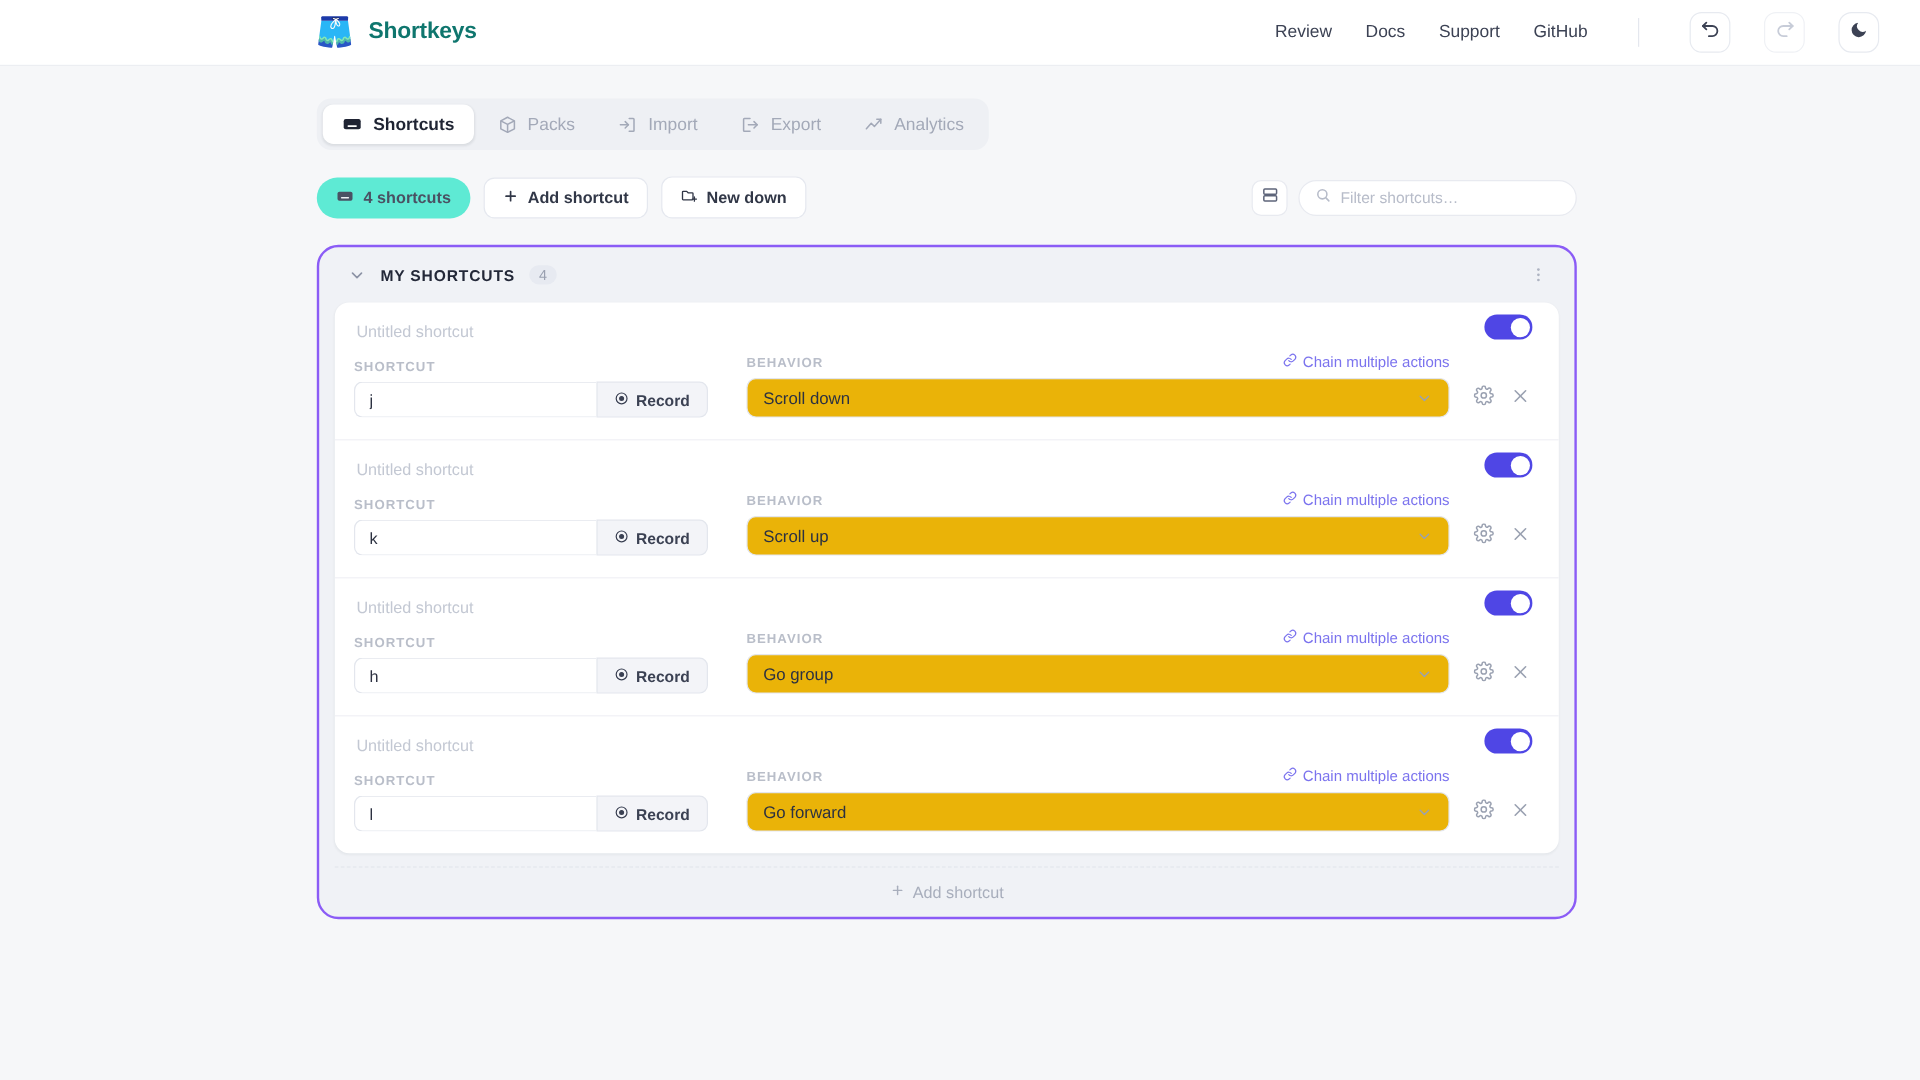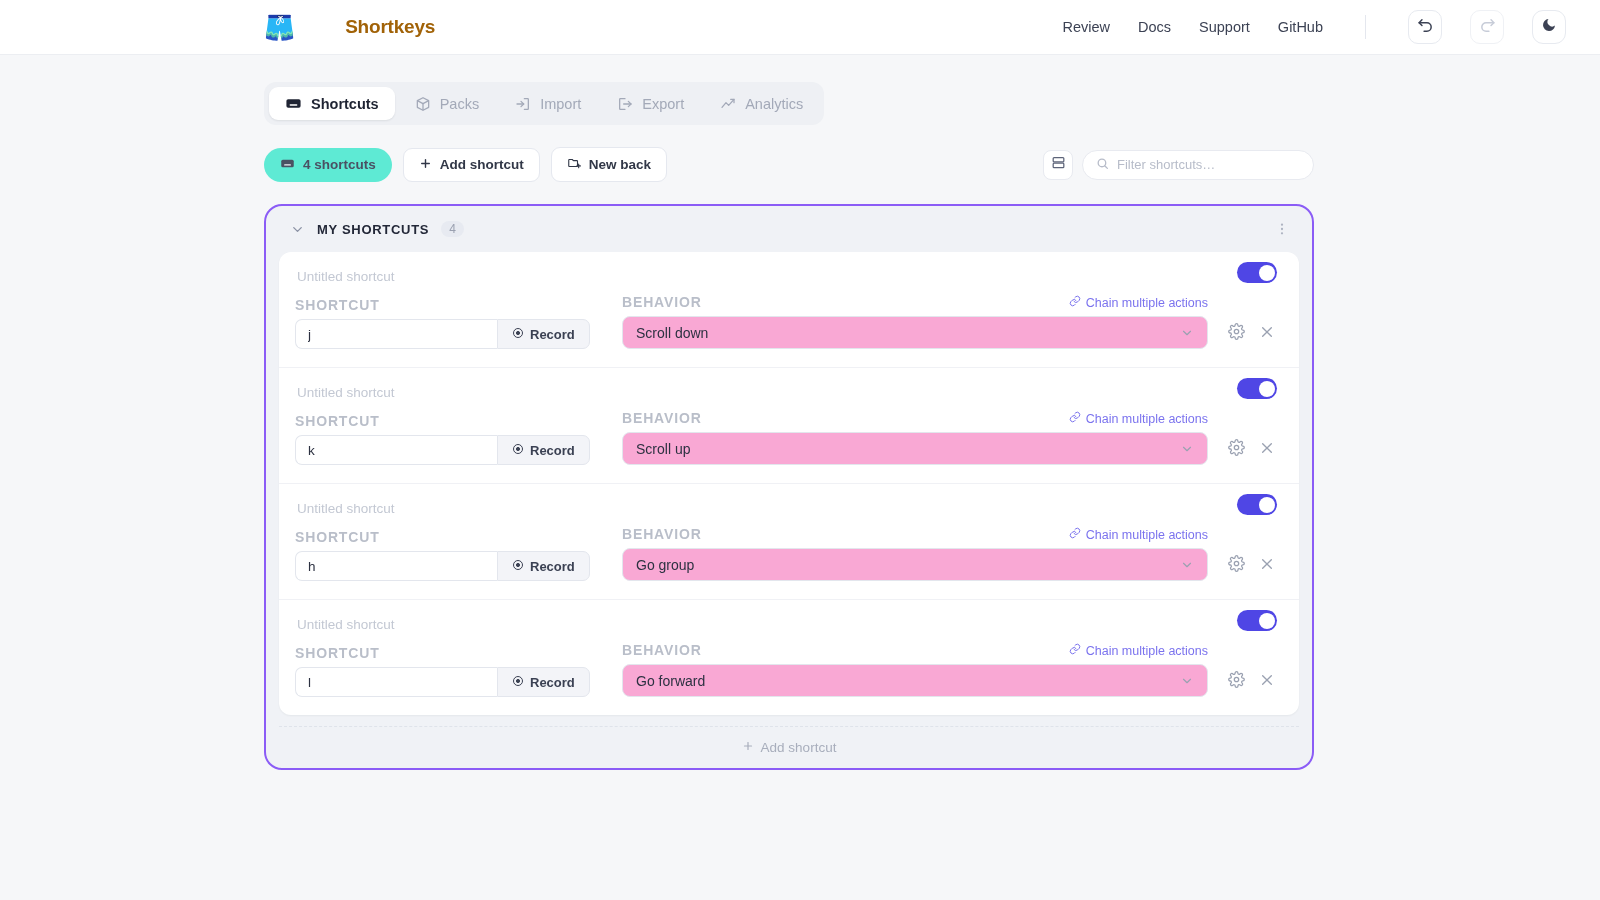--- a/index.html
+++ b/index.html
@@ -16,21 +16,21 @@
     height: 55px;
     background: #ffffff;
     border-bottom: 1px solid #eceef2;
     display: flex;
     align-items: center;
     padding: 0 34px 0 264px;
     position: relative;
   }
   .brand { display: flex; align-items: center; gap: 12px; }
   .brand-logo { font-size: 25px; line-height: 1; }
-  .brand-name { font-size: 19px; font-weight: 700; color: #a16207; letter-spacing: -0.2px; margin-left: 38px; }
+  .brand-name { font-size: 19px; font-weight: 700; color: #0f766e; letter-spacing: -0.2px; }
 
   .topnav {
     margin-left: auto;
     display: flex;
     align-items: center;
     gap: 28px;
   }
   .topnav a {
     font-size: 14.5px;
     color: #3c4254;
@@ -175,21 +175,21 @@
   .row:last-child { border-bottom: 0; }
   .row-title {
     font-size: 13.5px;
     color: #c3c8d3;
     padding: 3px 0 10px 2px;
   }
   .row-body { display: flex; align-items: flex-end; gap: 0; }
 
   .field-shortcut { width: 285px; }
   .flabel {
-    font-size: 14px; font-weight: 700; letter-spacing: .85px;
+    font-size: 11px; font-weight: 700; letter-spacing: .85px;
     color: #b9bec9;
     margin-bottom: 6px;
   }
   .combo { display: flex; }
   .key-input {
     flex: 1;
     height: 30px;
     border: 1px solid #e3e6ed;
     border-right: 0;
     border-radius: 7px 0 0 7px;
@@ -225,21 +225,21 @@
   .chain-link {
     display: flex; align-items: center; gap: 5px;
     font-size: 12.5px;
     color: #7b73ee;
     font-weight: 500;
   }
   .select {
     height: 33px;
     border: 1px solid #e3e6ed;
     border-radius: 8px;
-    background: #f9a8d4;
+    background: #eab308;
     display: flex; align-items: center;
     padding: 0 13px;
     font-size: 14px;
     color: #2c3141;
   }
   .select .caret { margin-left: auto; color: #9aa1b1; display: flex; }
 
   .row-actions {
     display: flex; align-items: center; gap: 14px;
     margin-left: 20px;
@@ -399,21 +399,21 @@
     </div>
 
     <div class="tbtn">
       <span>
         <svg width="14" height="14" viewBox="0 0 24 24" fill="none" stroke="currentColor" stroke-width="1.9" stroke-linecap="round" stroke-linejoin="round">
           <path d="M3 7a1 1 0 0 1 1-1h5l2 2h6a1 1 0 0 1 1 1v8a1 1 0 0 1-1 1H4a1 1 0 0 1-1-1z"></path>
           <line x1="20" y1="14" x2="20" y2="20"></line>
               <line x1="17" y1="17" x2="23" y2="17"></line>
         </svg>
       </span>
-      <span>New back</span>
+      <span>New down</span>
     </div>
 
     <div class="toolbar-right">
       <div class="viewbtn">
         <span>
           <svg width="15" height="15" viewBox="0 0 24 24" fill="none" stroke="currentColor" stroke-width="2">
             <rect x="3.5" y="4" width="17" height="7" rx="1.4"></rect>
                 <rect x="3.5" y="13" width="17" height="7" rx="1.4"></rect>
           </svg>
         </span>

